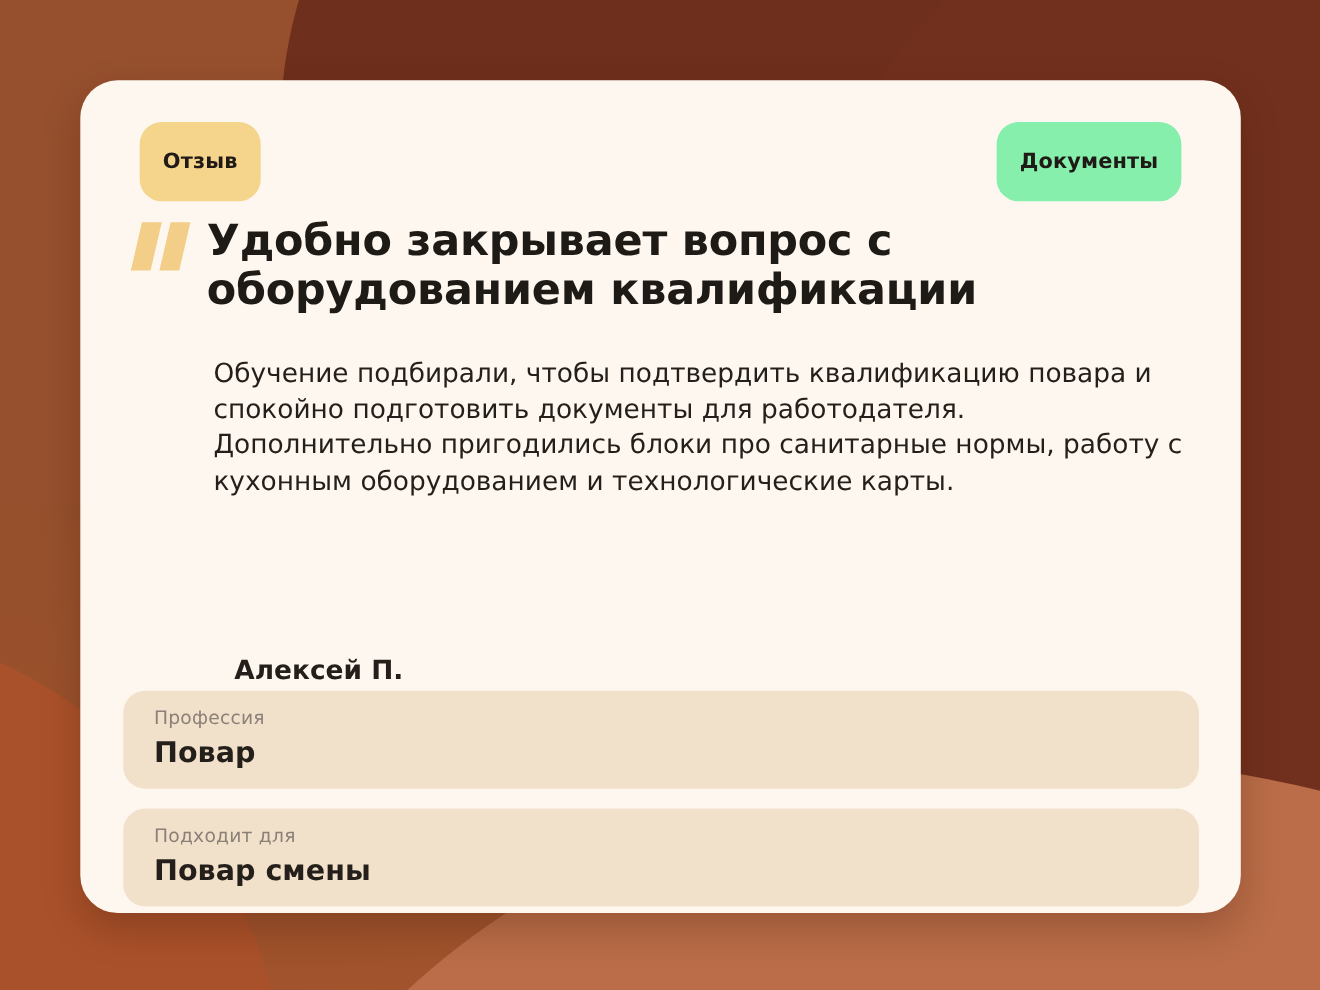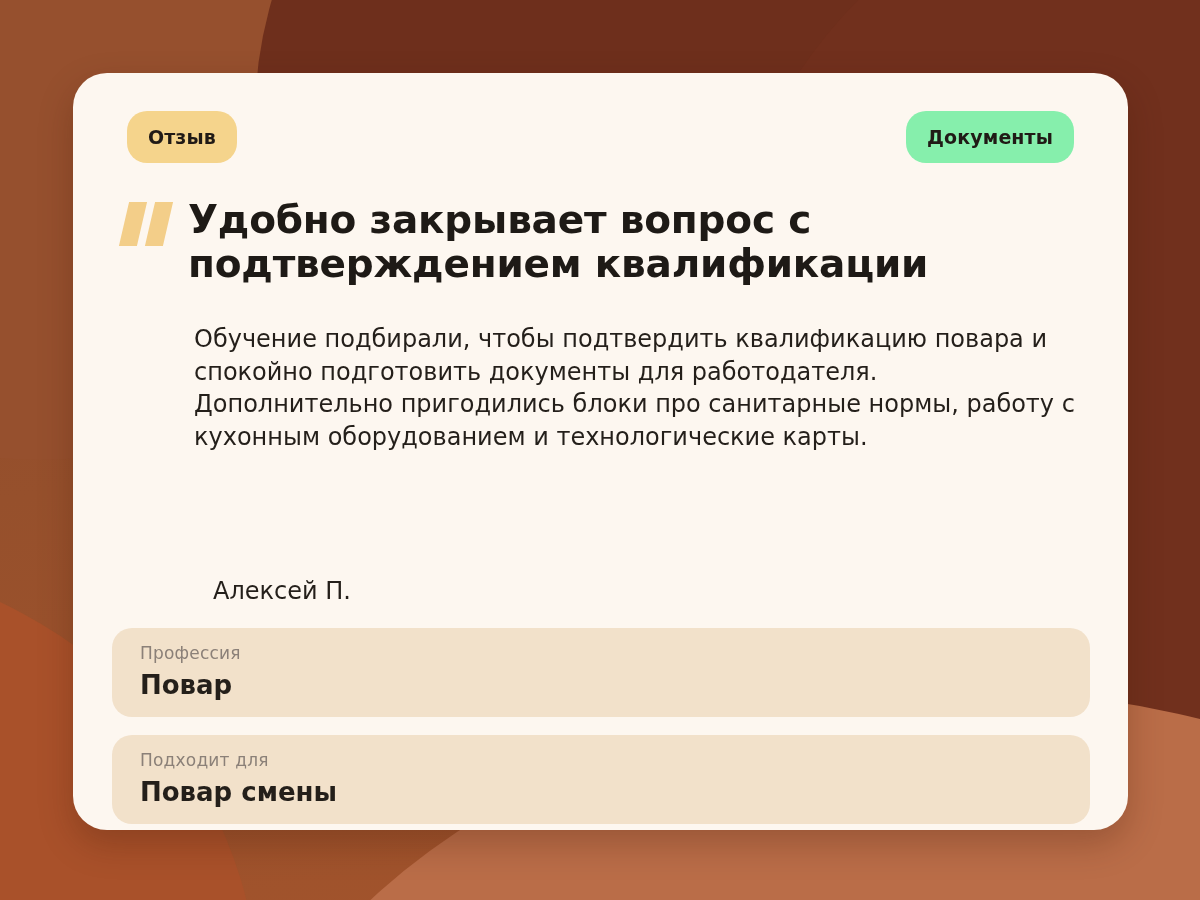--- a/index.html
+++ b/index.html
@@ -94,21 +94,21 @@
     top: 0;
     width: 100%;
     height: 120px;
   }
   .badge {
     position: absolute;
     display: inline-flex;
     align-items: center;
     justify-content: center;
     height: 40px;
-    padding: 6px 21px;
+    padding: 16px 21px;
     border-radius: 20px;
     font-size: 19px;
     font-weight: bold;
     letter-spacing: 0.1px;
     color: #201a16;
     white-space: nowrap;
   }
   .badge-kind {
     left: 54px;
     top: 38px;
@@ -168,24 +168,24 @@
     margin: 0;
     font-size: 24px;
     line-height: 1.36;
     color: #241f1a;
   }
 
   
   .author {
     position: absolute;
     left: 140px;
-    top: 504px;
+    top: 522px;
     margin: 0;
     font-size: 24px;
-    font-weight: normal;
+    font-weight: bold;
     color: #241f1a;
   }
 
   
   .meta-list {
     position: absolute;
     left: 39px;
     top: 555px;
     width: 978px;
   }
@@ -226,21 +226,21 @@
     <div class="badge-row">
       <span class="badge badge-kind">Отзыв</span>
       <span class="badge badge-topic">Документы</span>
     </div>
 
     <div class="headline-wrap">
       <span class="quote-glyph">
         <i></i>
           <i></i>
       </span>
-      <h1 class="headline">Удобно закрывает вопрос с подтверждением квалификации</h1>
+      <h1 class="headline">Удобно закрывает вопрос с оборудованием квалификации</h1>
     </div>
 
     <p class="body-copy">Обучение подбирали, чтобы подтвердить квалификацию повара и спокойно подготовить документы для работодателя. Дополнительно пригодились блоки про санитарные нормы, работу с кухонным оборудованием и технологические карты.</p>
 
     <p class="author">Алексей П.</p>
 
     <div class="meta-list">
 
       <div class="meta-card">
         <span class="meta-label">Профессия</span>

